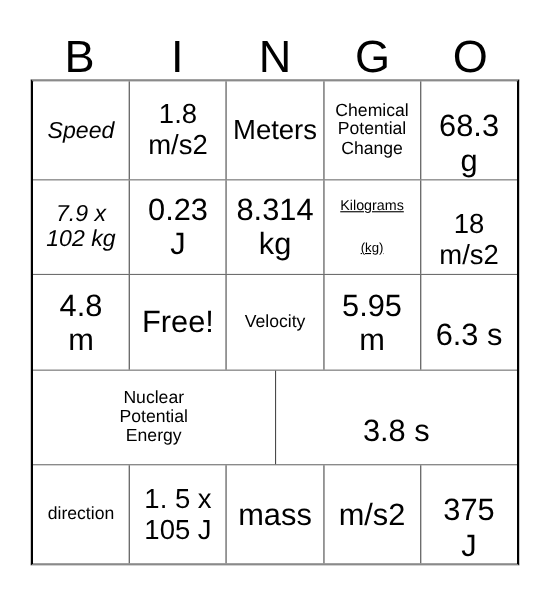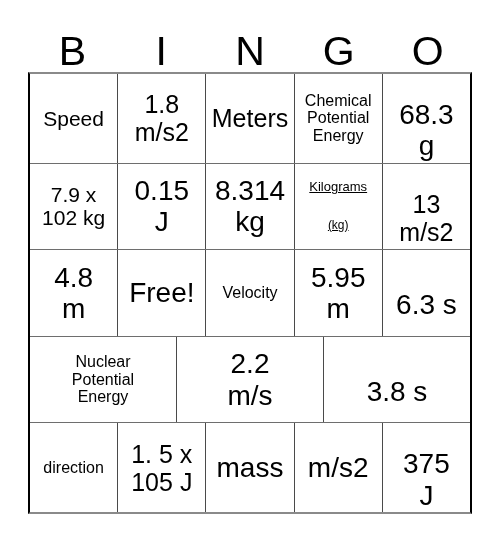--- a/index.html
+++ b/index.html
@@ -88,21 +88,21 @@
     display: block;
     width: 100%;
     line-height: 1.12;
     word-break: normal;
     white-space: pre-line;
   }
 
   
   .sz-xl  { font-size: 28px; }
   .sz-lg  { font-size: 25px; }
-  .sz-md  { font-size: 21px; }
+  .sz-md  { font-size: 21px; font-style: italic; }
   .sz-sm  { font-size: 16px; }
   .sz-xs  { font-size: 13px; text-decoration: underline; }
 
   .sub {
     display: block;
     font-size: 12px;
     line-height: 1.15;
     margin-top: 24px;
   }
 </style>
@@ -128,49 +128,49 @@
       <div class="cell">
         <span class="cell-text sz-lg">1.8
 m/s2</span>
       </div>
       <div class="cell">
         <span class="cell-text sz-lg">Meters</span>
       </div>
       <div class="cell">
         <span class="cell-text sz-sm">Chemical
 Potential
-Energy</span>
+Change</span>
       </div>
       <div class="cell">
         <span class="cell-text sz-xl">68.3
 g</span>
       </div>
     </div>
 
     <div class="grid-row">
       <div class="cell">
         <span class="cell-text sz-md">7.9 x
 102 kg</span>
       </div>
       <div class="cell">
-        <span class="cell-text sz-xl">0.15
+        <span class="cell-text sz-xl">0.23
 J</span>
       </div>
       <div class="cell">
         <span class="cell-text sz-xl">8.314
 kg</span>
       </div>
       <div class="cell">
         <span class="cell-text sz-xs">
           <span>Kilograms</span>
           <span class="sub">(kg)</span>
         </span>
       </div>
       <div class="cell">
-        <span class="cell-text sz-lg">13
+        <span class="cell-text sz-lg">18
 m/s2</span>
       </div>
     </div>
 
     <div class="grid-row">
       <div class="cell">
         <span class="cell-text sz-xl">4.8
 m</span>
       </div>
       <div class="cell">
@@ -188,24 +188,20 @@
       </div>
     </div>
 
     <div class="grid-row">
       <div class="cell">
         <span class="cell-text sz-sm">Nuclear
 Potential
 Energy</span>
       </div>
       <div class="cell">
-        <span class="cell-text sz-xl">2.2
-m/s</span>
-      </div>
-      <div class="cell">
         <span class="cell-text sz-xl">3.8 s</span>
       </div>
     </div>
 
     <div class="grid-row">
       <div class="cell">
         <span class="cell-text sz-sm">direction</span>
       </div>
       <div class="cell">
         <span class="cell-text sz-lg">1. 5 x

